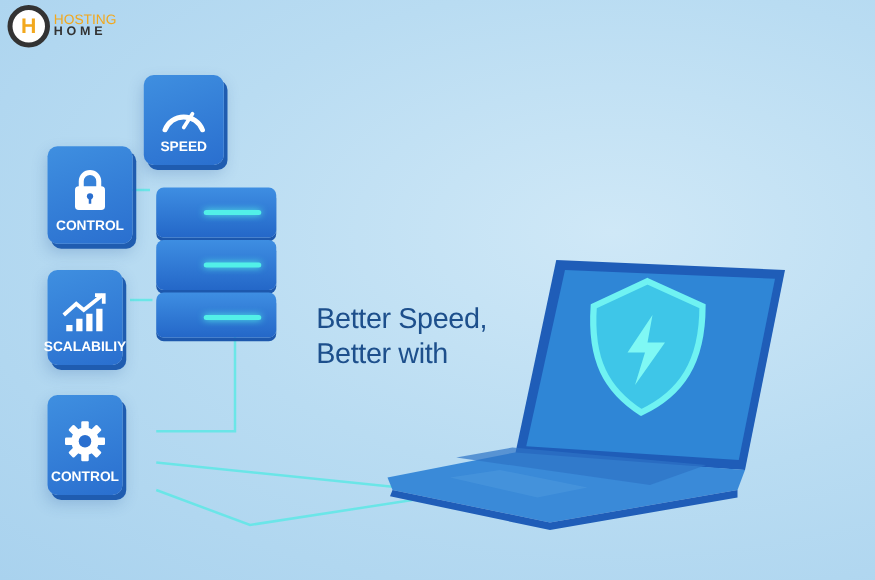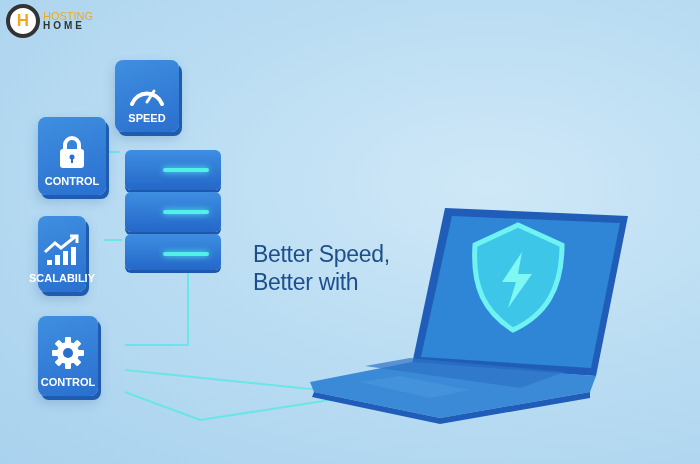--- a/index.html
+++ b/index.html
@@ -61,21 +61,21 @@
 <div class="tile" style="left:38px;top:117px;width:68px;height:78px;">
   <svg width="30" height="34" viewBox="0 0 30 34">
     <path d="M8 15 V10 A7 7 0 0 1 22 10 V15" fill="none" stroke="#fff" stroke-width="4"></path>
     <rect x="3" y="14" width="24" height="19" rx="3" fill="#fff"></rect>
     <circle cx="15" cy="22" r="2.5" fill="#2a6fcf"></circle>
       <rect x="14" y="23" width="2" height="5" fill="#2a6fcf"></rect>
   </svg>
   <span class="lbl">CONTROL</span>
 </div>
 
-<div class="tile" style="left:38px;top:216px;width:48px;height:76px;">
+<div class="tile" style="left:38px;top:216px;width:60px;height:76px;">
   <svg width="38" height="32" viewBox="0 0 38 32">
     <path d="M2 18 L12 9 L18 14 L33 2" fill="none" stroke="#fff" stroke-width="3"></path>
     <path d="M27 2 H34 V9" fill="none" stroke="#fff" stroke-width="3"></path>
     <rect x="4" y="26" width="5" height="5" fill="#fff"></rect>
       <rect x="12" y="21" width="5" height="10" fill="#fff"></rect>
     <rect x="20" y="17" width="5" height="14" fill="#fff"></rect>
       <rect x="28" y="13" width="5" height="18" fill="#fff"></rect>
   </svg>
   <span class="lbl">SCALABILIY</span>
 </div>

